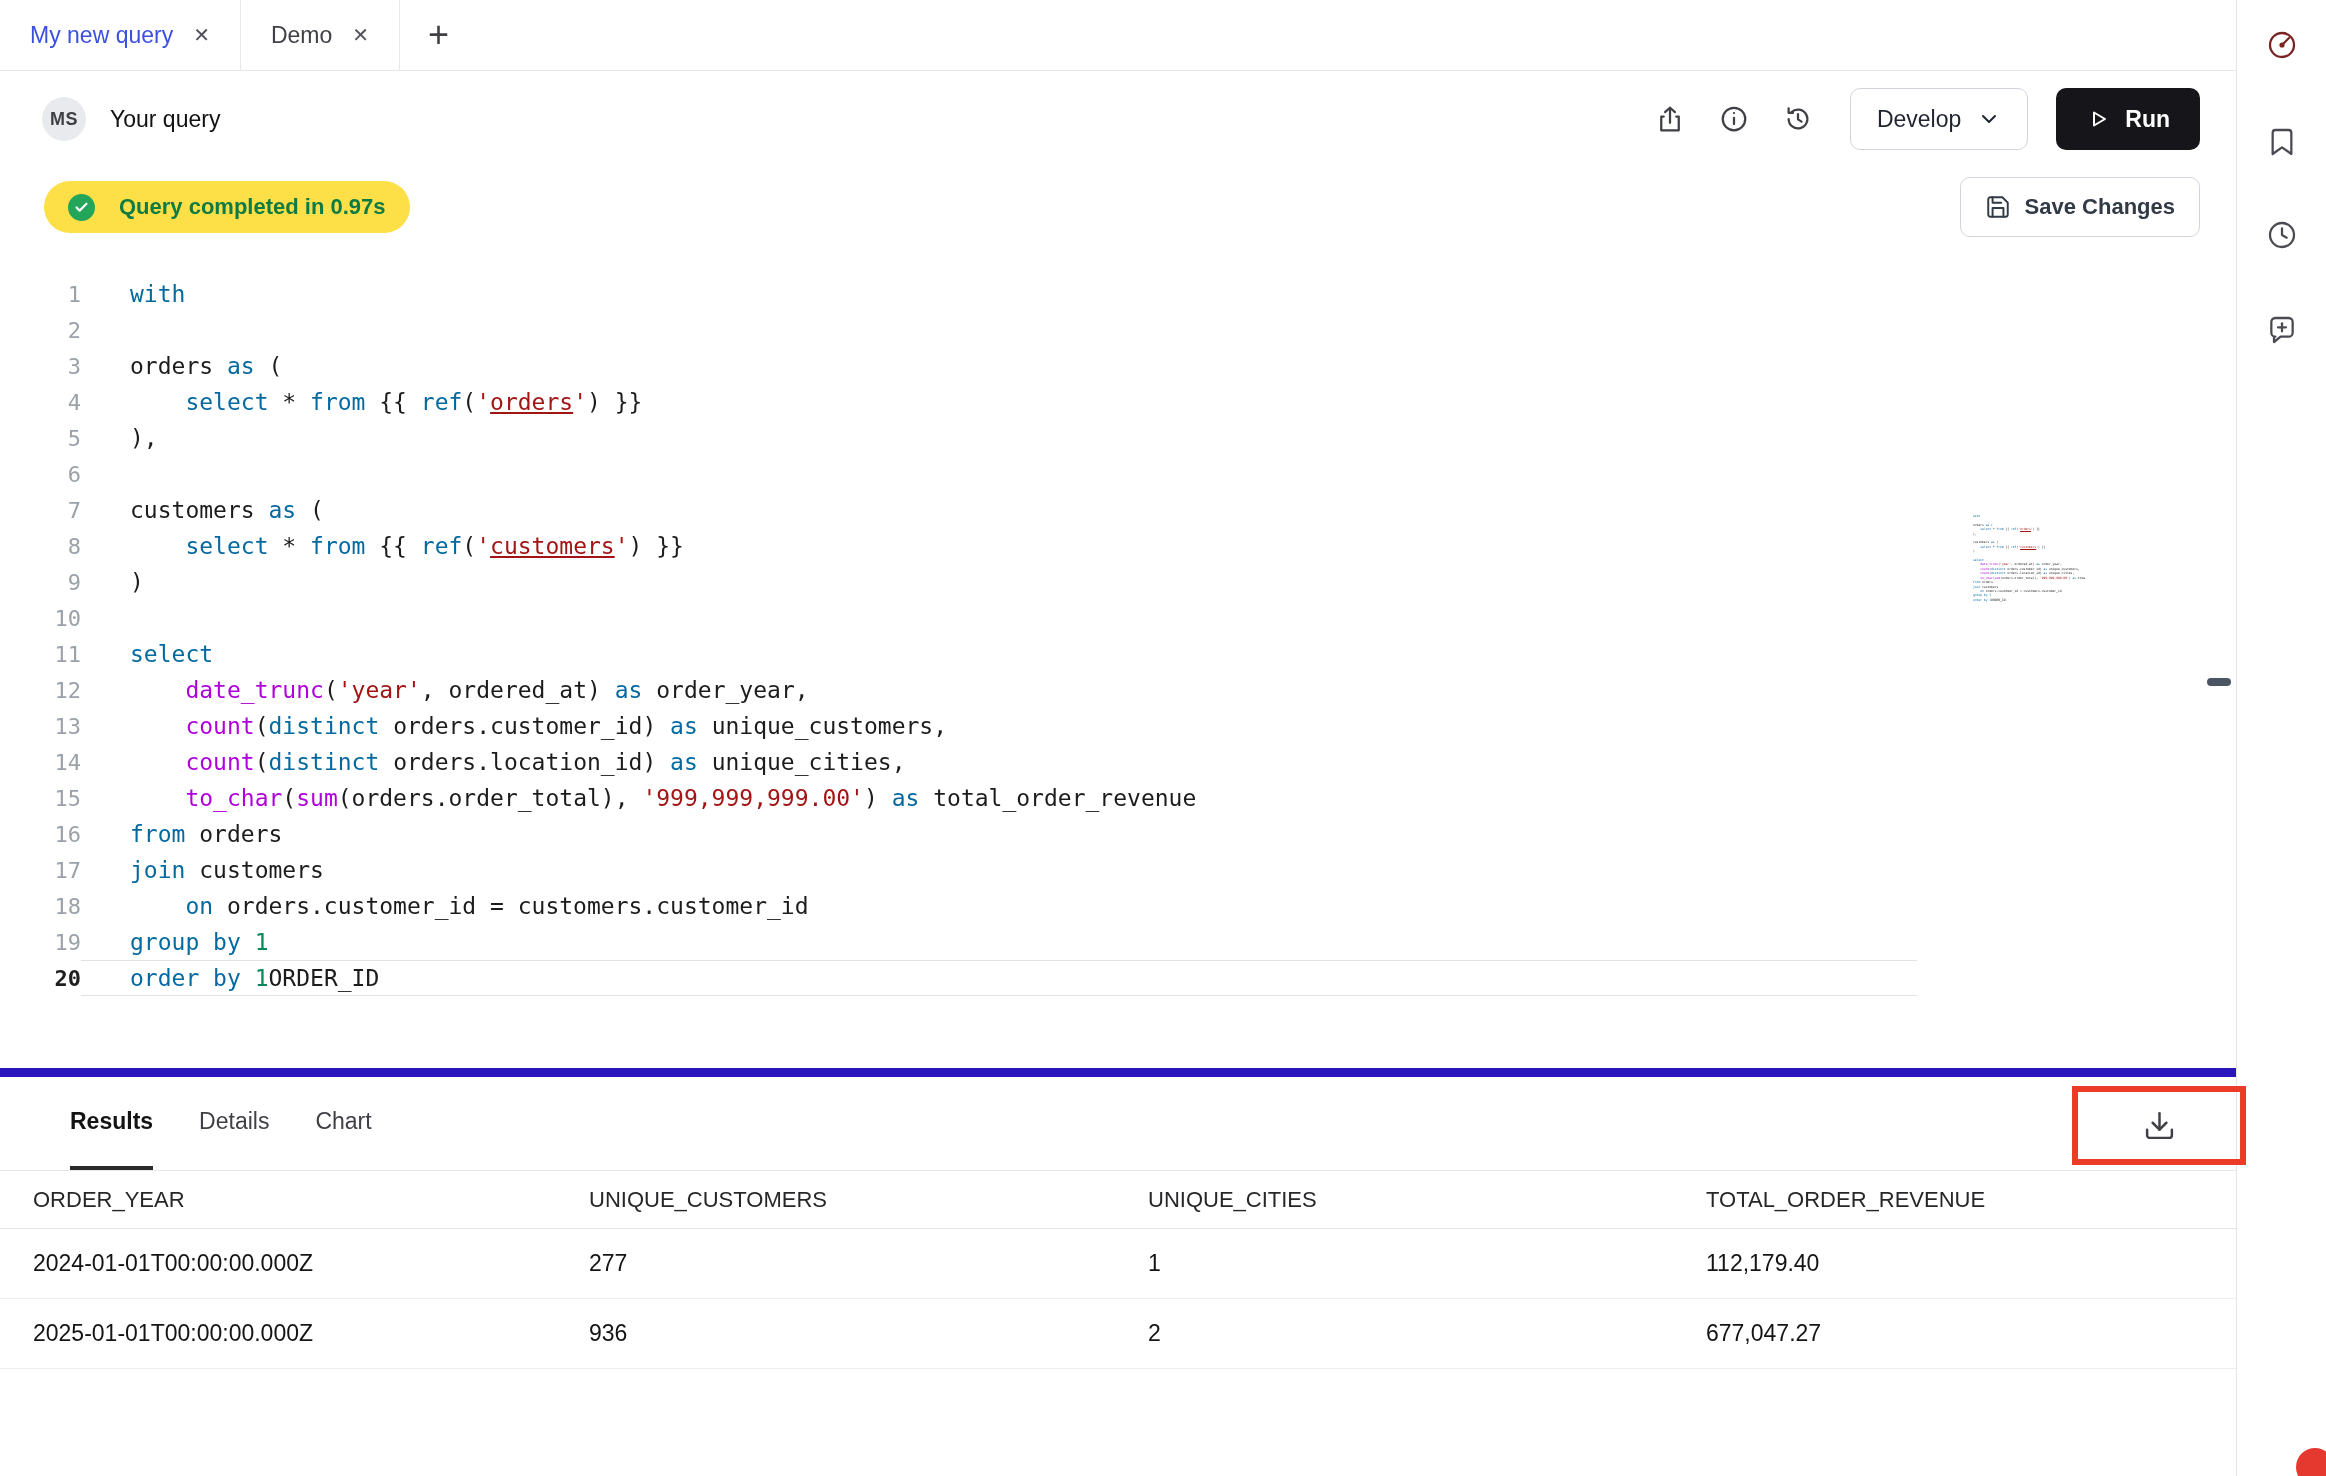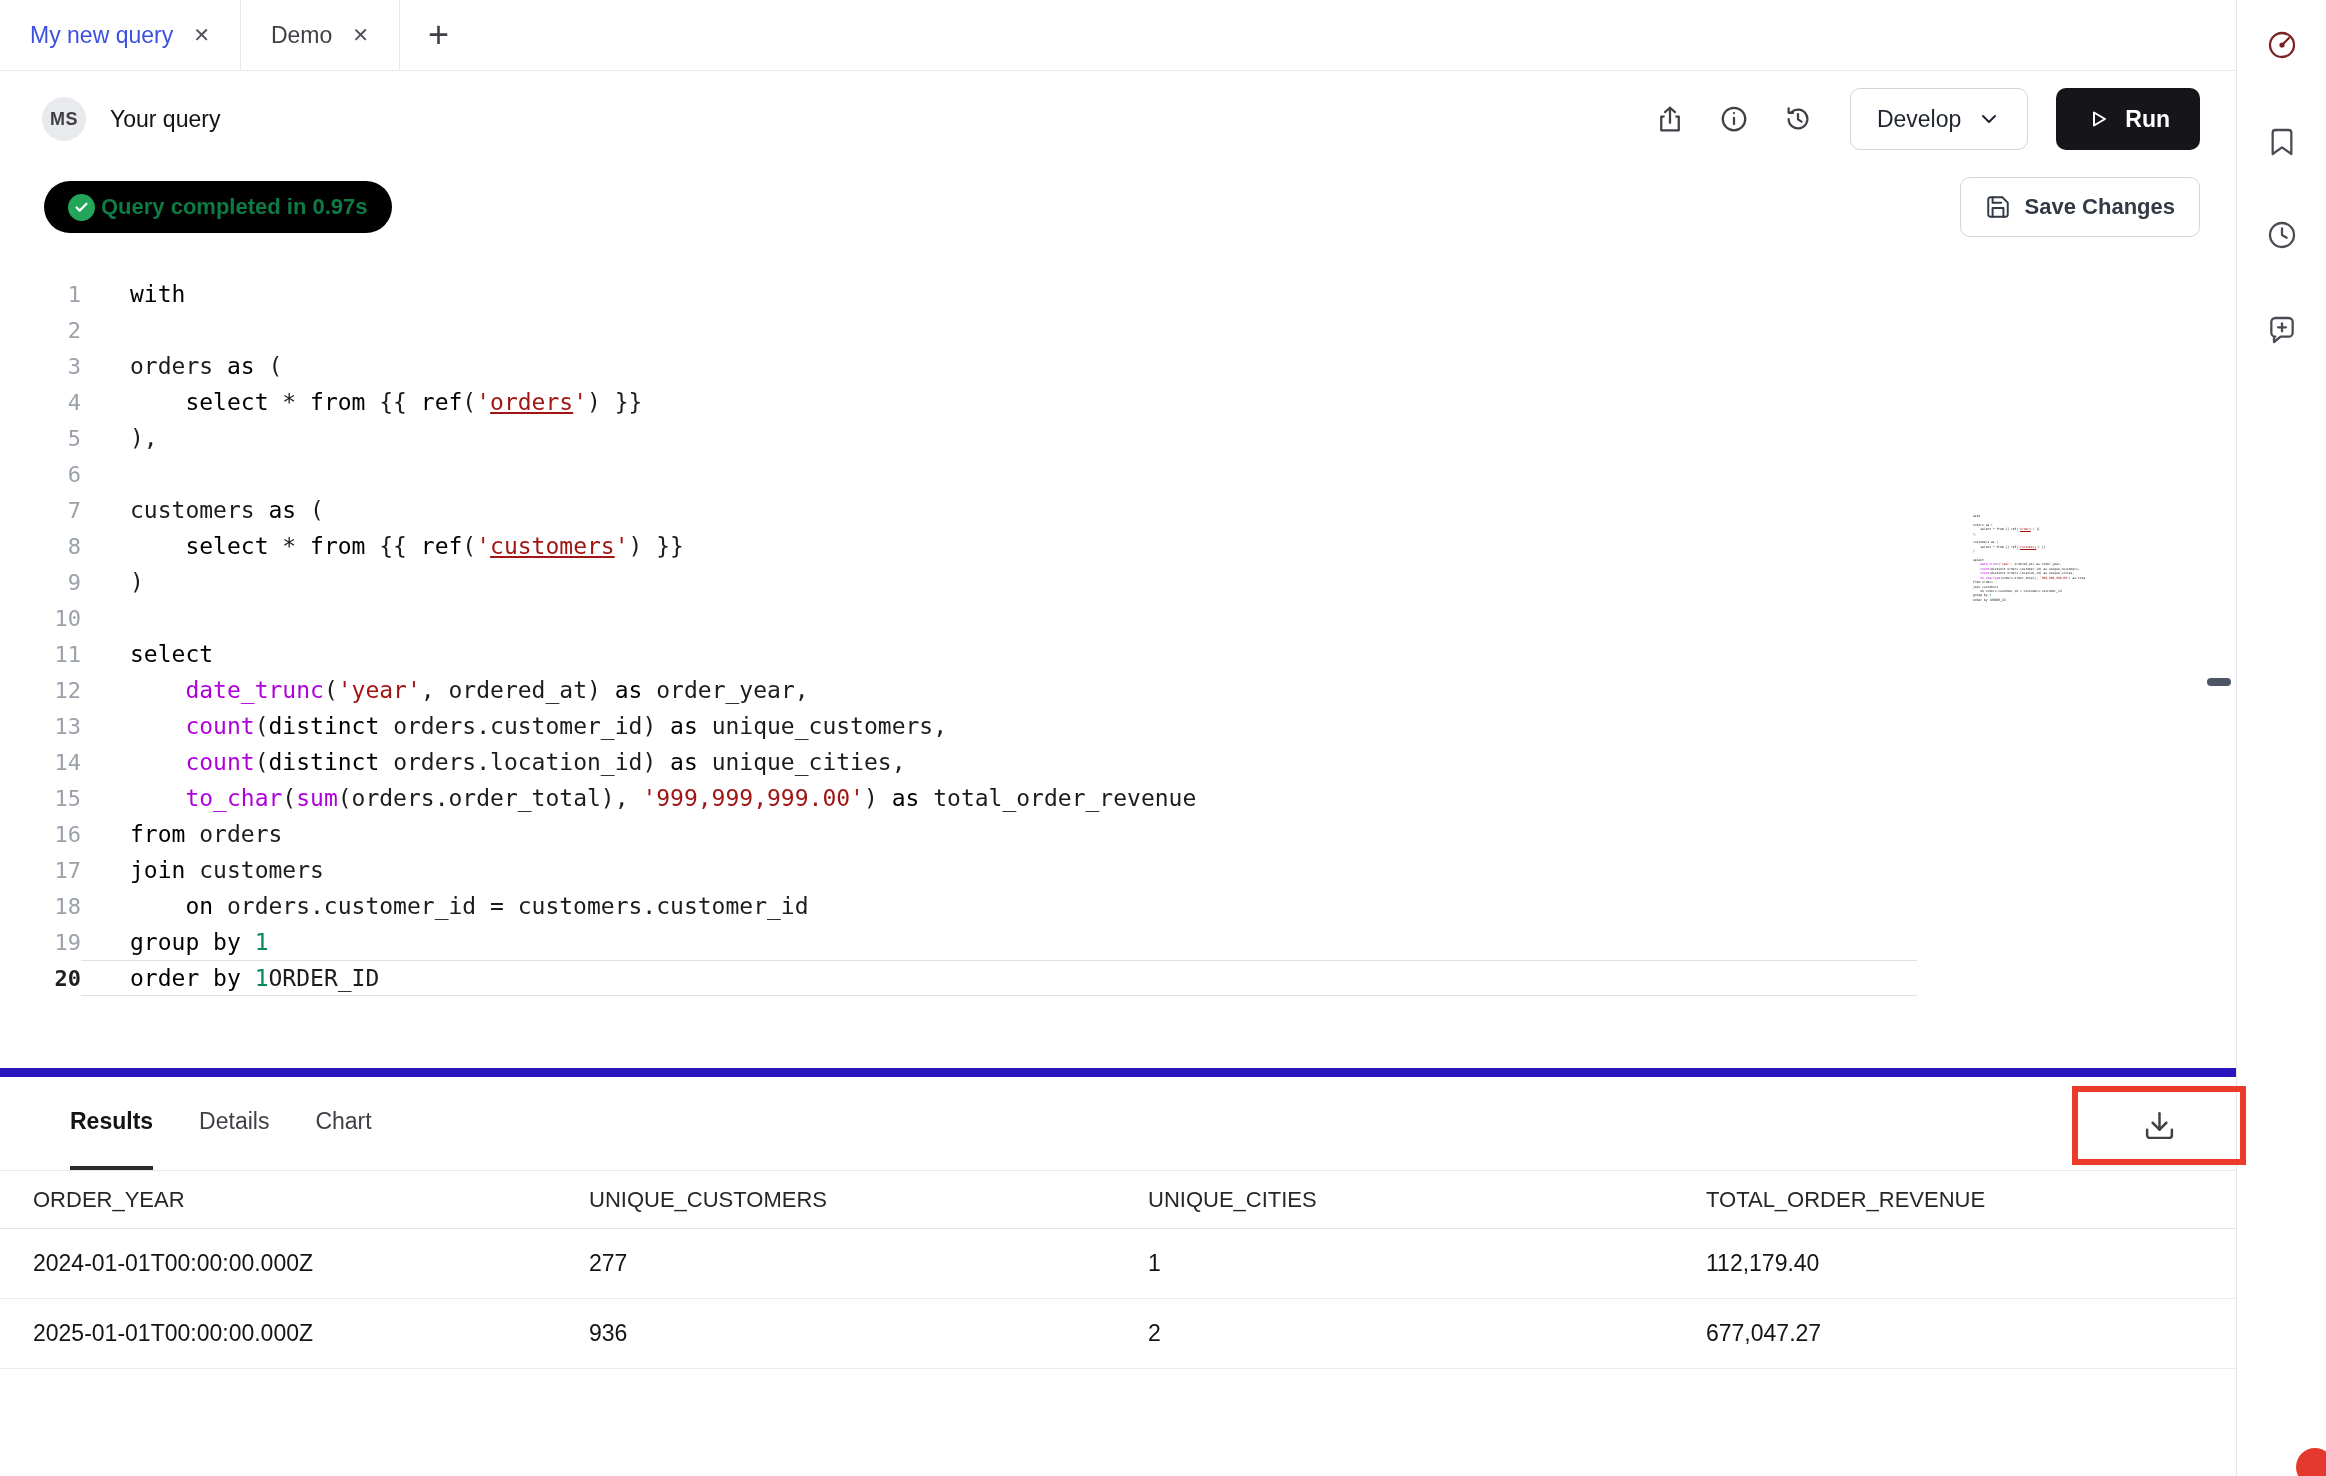--- a/index.html
+++ b/index.html
@@ -24,34 +24,34 @@
   .spacer { flex:1; }
   .hicon { width:48px; height:48px; display:flex; align-items:center; justify-content:center; margin-left:16px; cursor:pointer; background:none; border:none; }
   .hicon svg { width:30px; height:30px; stroke:#3f3f46; fill:none; stroke-width:1.8; stroke-linecap:round; stroke-linejoin:round; }
   .develop-btn { margin-left:28px; height:62px; padding:0 26px; border:1.5px solid #d2d5db; border-radius:10px; background:#fff; display:flex; align-items:center; gap:16px; font-size:23px; font-weight:500; color:#1f2430; cursor:pointer; }
   .develop-btn svg { width:24px; height:24px; stroke:#1f2430; fill:none; stroke-width:2; stroke-linecap:round; stroke-linejoin:round; }
   .run-btn { margin-left:28px; height:62px; padding:0 30px; border:none; border-radius:10px; background:#16161a; display:flex; align-items:center; gap:15px; font-size:23px; font-weight:600; color:#fff; cursor:pointer; }
   .run-btn svg { width:24px; height:24px; stroke:#fff; fill:none; stroke-width:2; stroke-linejoin:round; stroke-linecap:round; }
 
   
   .status-row { height:80px; flex:0 0 auto; display:flex; align-items:center; justify-content:space-between; padding:0 36px 0 44px; }
-  .status-pill { height:52px; border-radius:26px; background:#000000; display:flex; align-items:center; gap:6px; padding:0 24px; font-size:22px; font-weight:600; color:#0e7a44; }
+  .status-pill { height:52px; border-radius:26px; background:#fde047; display:flex; align-items:center; gap:24px; padding:0 24px; font-size:22px; font-weight:600; color:#0e7a44; }
   .check-icon { width:27px; height:27px; border-radius:50%; background:#23a55a; display:flex; align-items:center; justify-content:center; flex:0 0 auto; }
   .check-icon svg { width:15px; height:15px; stroke:#fff; fill:none; stroke-width:3.4; stroke-linecap:round; stroke-linejoin:round; }
   .save-btn { height:60px; padding:0 24px; border:1.5px solid #d2d5db; border-radius:10px; background:#fff; display:flex; align-items:center; gap:14px; font-size:22px; font-weight:600; color:#323a46; cursor:pointer; }
   .save-btn svg { width:26px; height:26px; stroke:#323a46; fill:none; stroke-width:1.8; stroke-linecap:round; stroke-linejoin:round; }
 
   
   .editor { height:821px; flex:0 0 auto; padding-top:29px; font-family:"DejaVu Sans Mono", monospace; position:relative; overflow:hidden; }
   .code-line { display:flex; height:36px; align-items:center; }
   .ln { width:81px; flex:0 0 auto; text-align:right; font-size:22px; color:#9aa1a9; }
   .ln-cur { color:#1f1f1f; font-weight:700; }
   .code-text { margin:0; padding-left:49px; font-family:inherit; font-size:23px; line-height:36px; white-space:pre; color:#1c1c1c; }
   .code-line.current .code-text { border-top:1px solid #e2e2e5; border-bottom:1px solid #e2e2e5; width:1836px; height:36px; line-height:34px; }
-  .tk-kw { color:#000000; }
+  .tk-kw { color:#0369a1; }
   .tk-fn { color:#af00db; }
   .tk-str { color:#a31515; }
   .tk-stru { color:#a31515; text-decoration:underline; }
   .tk-num { color:#098658; }
   .tk-pl { color:#1c1c1c; }
   .minimap { position:absolute; top:267px; left:1973px; width:112px; height:150px; overflow:hidden; cursor:pointer; }
   .mini-line { margin:0; font-family:"DejaVu Sans Mono", monospace; font-size:3px; line-height:4.4px; white-space:pre; }
   .scroll-dash { position:absolute; right:5px; top:678px; width:24px; height:8px; border-radius:4px; background:#4b5563; cursor:grab; }
 
   

